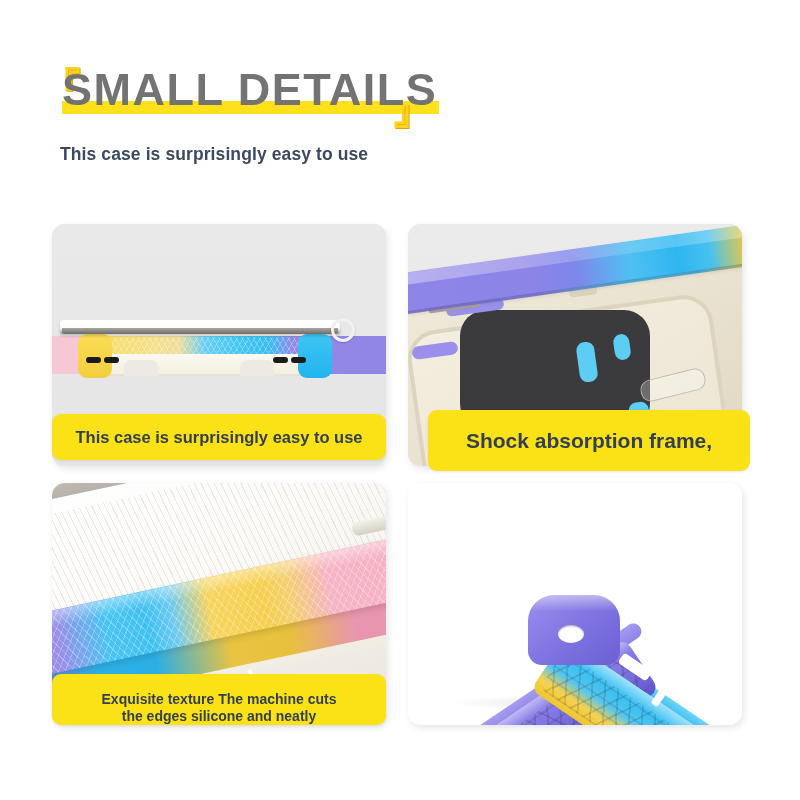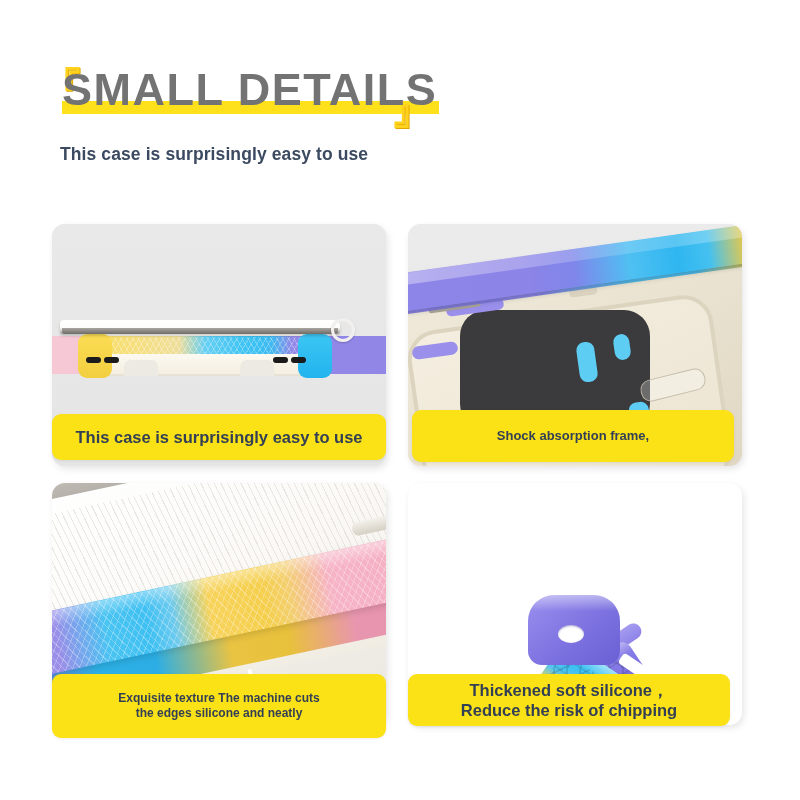--- a/index.html
+++ b/index.html
@@ -86,22 +86,22 @@
     border-radius:9px;
     display:flex;align-items:center;justify-content:center;
     text-align:center;
     color:#333F54;
     font-weight:700;
     line-height:1.22;
     box-shadow:0 1px 3px rgba(0,0,0,.07);
     z-index:5;
   }
   .cap1{left:52px; top:414px; width:334px; height:46px; font-size:16.5px;}
-  .cap2{left:412px;top:410px; width:322px; height:52px; font-size:13px;}
-  .cap3{left:52px; top:674px; width:334px; height:64px; font-size:12px;}
+  .cap2{left:428px;top:410px; width:322px; height:61px; font-size:21px;}
+  .cap3{left:52px; top:674px; width:334px; height:51px; font-size:14px;align-items:flex-end;}
   .cap4{left:408px;top:674px; width:322px; height:52px; font-size:16.5px;}
   .caption span{display:block;white-space:nowrap;}
 
   
   .p1-bg{position:absolute;inset:0;background:linear-gradient(180deg,#e9e9e9 0%,#e5e5e5 100%);}
   .p1-tablet{
     position:absolute;left:8px;top:96px;width:280px;height:14px;
     background:linear-gradient(180deg,#ffffff 0%,#fdfdfb 55%,#cfcbc4 78%,#8d8a85 100%);
     border-radius:4px 6px 3px 3px;
     box-shadow:0 2px 3px rgba(0,0,0,.18);
@@ -498,20 +498,14 @@
     </div>
   </div>
 
   <div class="caption cap3">
     <div>
       <span>Exquisite texture The machine cuts</span>
       <span>the edges silicone and neatly</span>
     </div>
   </div>
 
-  <div class="caption cap4">
-    <div>
-      <span>Thickened soft silicone，</span>
-      <span>Reduce the risk of chipping</span>
-    </div>
-  </div>
 
 </div>
 
 </body></html>

